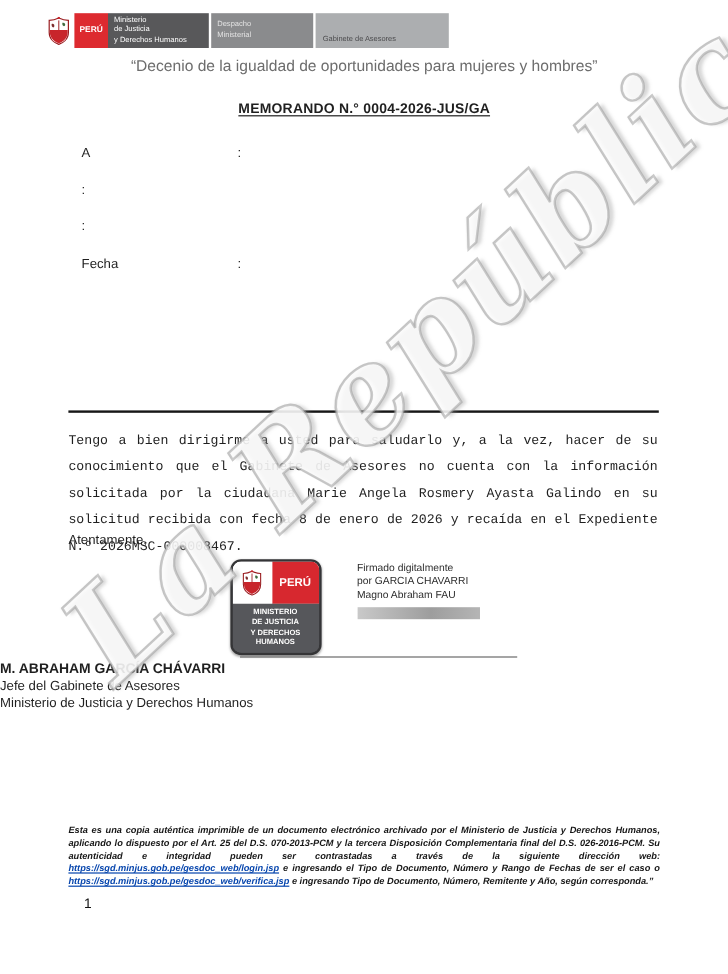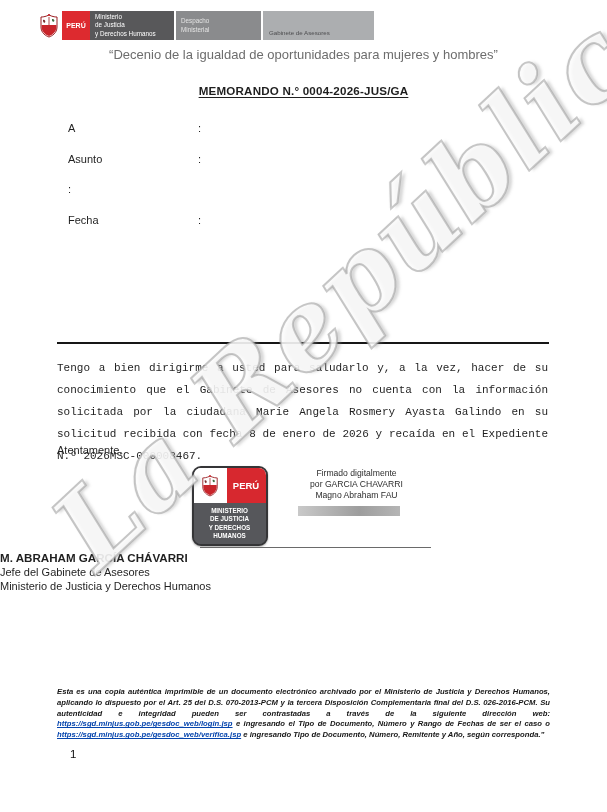--- a/index.html
+++ b/index.html
@@ -32,21 +32,21 @@
   .closing{position:absolute;left:57px;top:444px;font-size:11px;}
   
   .sig-wrap{position:absolute;top:466px;left:0;width:100%;display:flex;justify-content:center;align-items:flex-start;}
   .stamp{width:72px;height:76px;border:2px solid #353537;border-radius:9px;overflow:hidden;background:#56575B;
     box-shadow:0 1px 2px rgba(0,0,0,.35);flex:0 0 auto;}
   .stamp-top{display:flex;height:35px;background:#fff;}
   .stamp-arms{width:33px;display:flex;align-items:center;justify-content:center;background:#fff;}
   .stamp-red{flex:1;background:#D7282F;color:#fff;font-weight:bold;font-size:9.5px;display:flex;align-items:center;justify-content:center;}
   .stamp-bottom{height:41px;color:#fff;font-weight:bold;font-size:6.3px;line-height:1.35;text-align:center;
     display:flex;align-items:center;justify-content:center;white-space:pre-line;background:#56575B;}
-  .digital{margin-left:30px;width:118px;font-size:8.6px;line-height:1.3;color:#2d2d2d;padding-top:2px;text-align:center;}
+  .digital{margin-left:30px;width:118px;font-size:8.6px;line-height:1.3;color:#2d2d2d;padding-top:2px;}
   .digital .dsig{white-space:pre-line;}
   .redact{width:102px;height:10px;margin:4px 0 5px 0;background:linear-gradient(90deg,#c9c9c9,#9d9d9d 60%,#b5b5b5);}
   .digital .ddate{white-space:pre-line;}
   .sig-line{position:absolute;top:547px;left:200px;width:231px;border-top:1px solid #6a6a6a;}
   .signer{position:absolute;top:551px;left:0;width:100%;font-size:11px;line-height:14px;}
   .signer .sname{font-weight:bold;font-size:11.6px;}
   
   .footnote{position:absolute;left:57px;top:687px;width:493px;font-size:7.7px;font-style:italic;
     line-height:1.4;text-align:justify;color:#161616;font-weight:bold;}
   .footnote a{color:#0645ad;text-decoration:underline;font-style:italic;}
@@ -94,21 +94,20 @@
 
   <div class="fields">
     <div class="frow">
       <div class="flabel">A</div>
       <div class="fcolon">:</div>
       <div class="fvalue">
         <br>
       </div>
     </div>
     <div class="frow">
-      <div class="flabel">Asunto</div>
       <div class="fcolon">:</div>
     </div>
     <div class="frow">
       <div class="fcolon">:</div>
     </div>
     <div class="frow">
       <div class="flabel">Fecha</div>
       <div class="fcolon">:</div>
     </div>
   </div>

